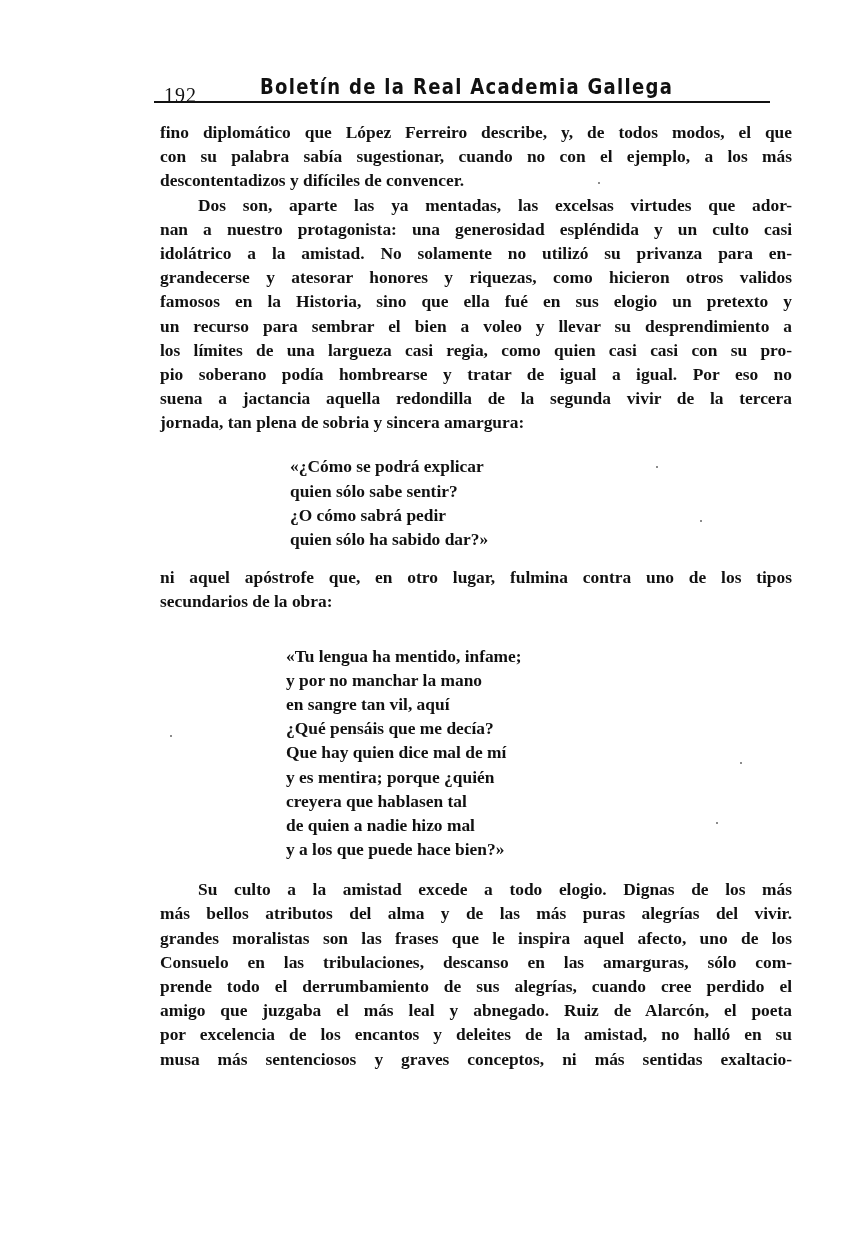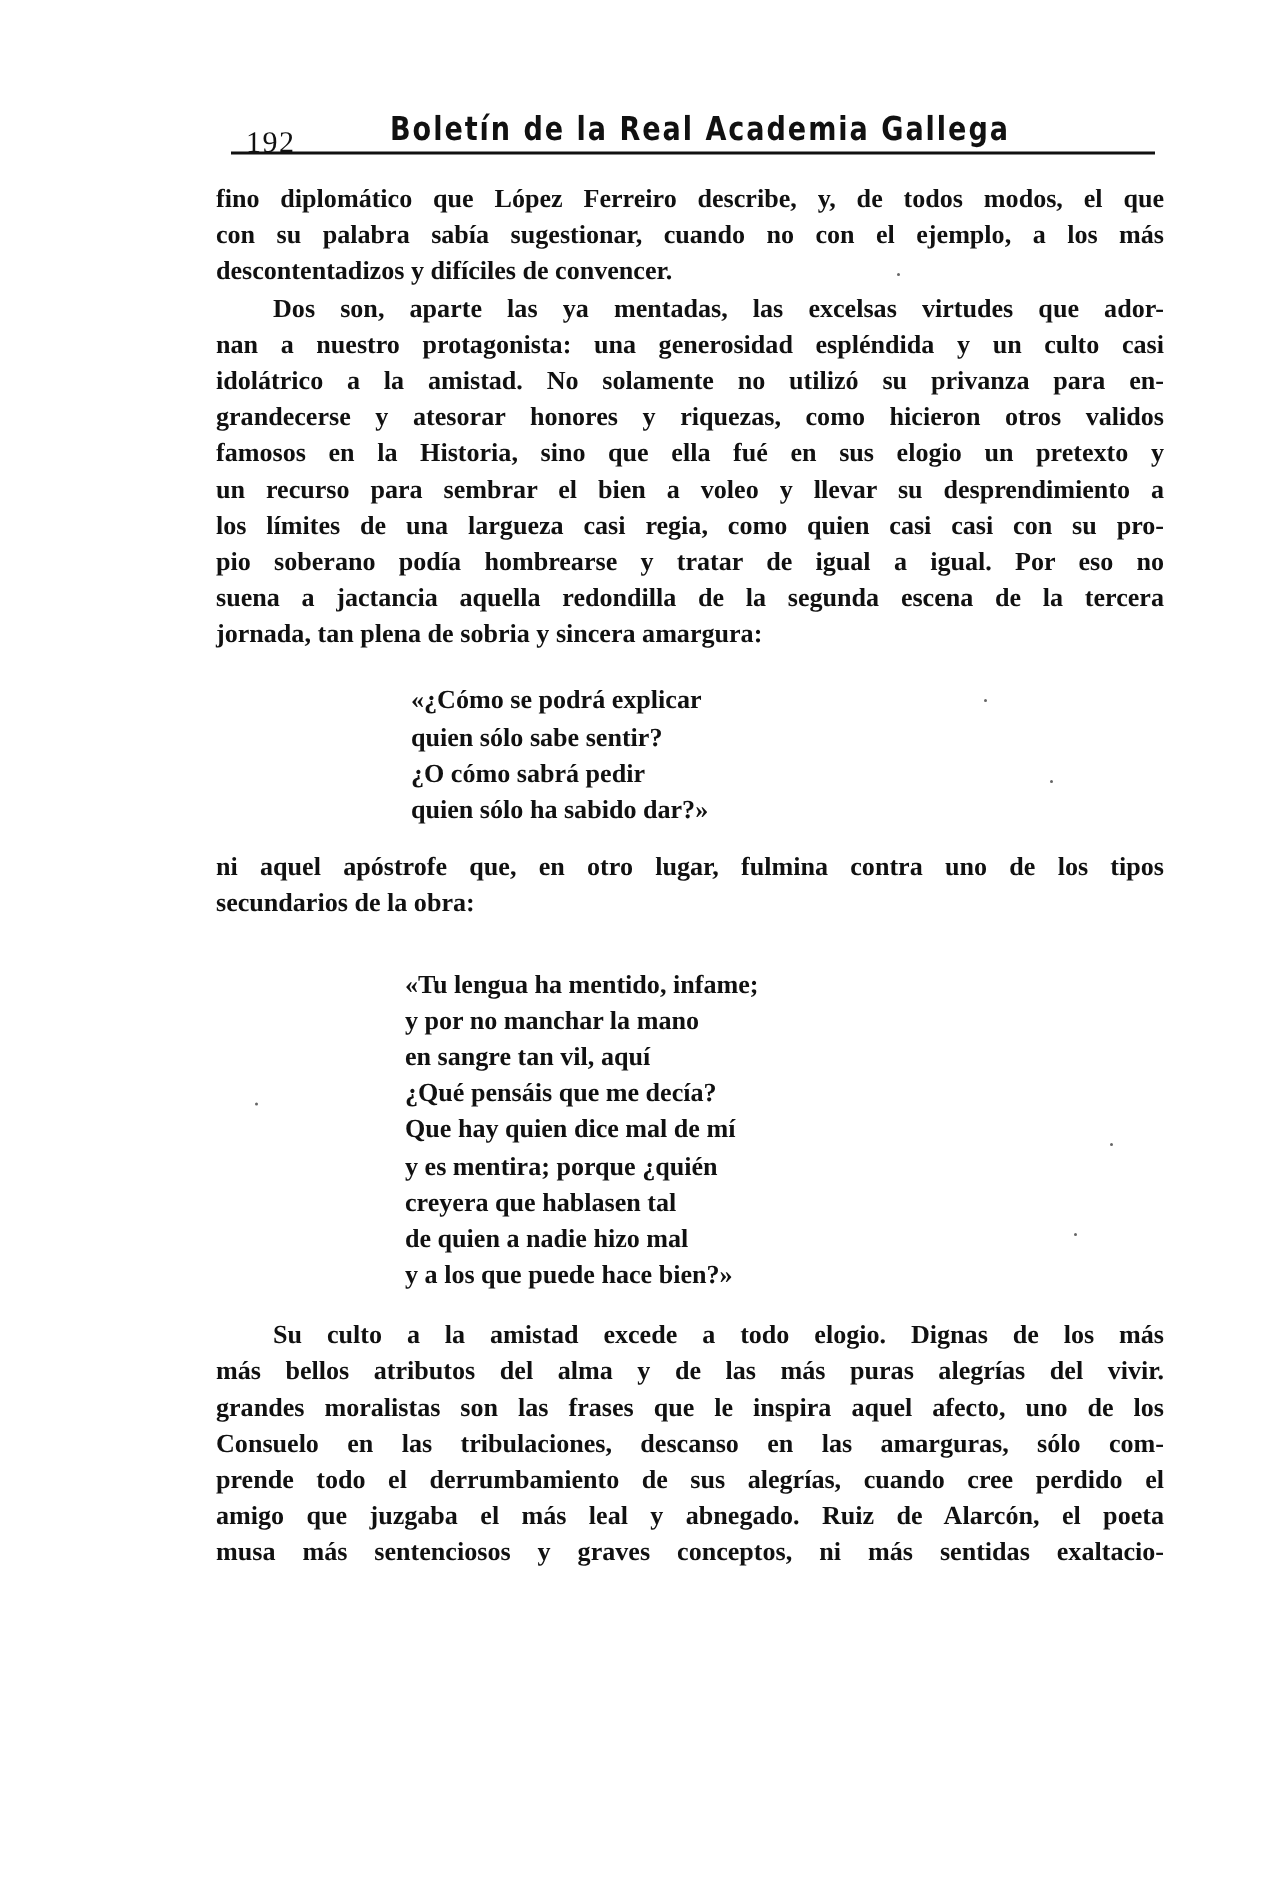--- a/index.html
+++ b/index.html
@@ -51,21 +51,21 @@
     .head-rule {
       position: absolute;
       left: 154px;
       top: 101px;
       width: 616px;
       height: 2px;
       background: #111;
     }
     .body-text {
       position: absolute;
-      left: 144px;
+      left: 160px;
       top: 120px;
       width: 632px;
       font-size: 17.4px;
       line-height: 24.2px;
       text-align: justify;
       font-weight: bold;
     }
     .para {
       margin: 0;
     }
@@ -118,21 +118,21 @@
 
     <div class="para">
       <span class="line" style="padding-left:38px">Dos son, aparte las ya mentadas, las excelsas virtudes que ador-</span>
       <span class="line">nan a nuestro protagonista: una generosidad espléndida y un culto casi</span>
       <span class="line">idolátrico a la amistad. No solamente no utilizó su privanza para en-</span>
       <span class="line">grandecerse y atesorar honores y riquezas, como hicieron otros validos</span>
       <span class="line">famosos en la Historia, sino que ella fué en sus elogio un pretexto y</span>
       <span class="line">un recurso para sembrar el bien a voleo y llevar su desprendimiento a</span>
       <span class="line">los límites de una largueza casi regia, como quien casi casi con su pro-</span>
       <span class="line">pio soberano podía hombrearse y tratar de igual a igual. Por eso no</span>
-      <span class="line">suena a jactancia aquella redondilla de la segunda escena de la tercera</span>
+      <span class="line">suena a jactancia aquella redondilla de la segunda vivir de la tercera</span>
       <span class="line last">jornada, tan plena de sobria y sincera amargura:</span>
     </div>
 
     <div class="verse verse-1">
       <span class="vline">«¿Cómo se podrá explicar</span>
       <span class="vline">quien sólo sabe sentir?</span>
       <span class="vline">¿O cómo sabrá pedir</span>
       <span class="vline">quien sólo ha sabido dar?»</span>
     </div>
 
@@ -153,20 +153,21 @@
       <span class="vline">y a los que puede hace bien?»</span>
     </div>
 
     <div class="para">
       <span class="line" style="padding-left:38px">Su culto a la amistad excede a todo elogio. Dignas de los más</span>
       <span class="line">más bellos atributos del alma y de las más puras alegrías del vivir.</span>
       <span class="line">grandes moralistas son las frases que le inspira aquel afecto, uno de los</span>
       <span class="line">Consuelo en las tribulaciones, descanso en las amarguras, sólo com-</span>
       <span class="line">prende todo el derrumbamiento de sus alegrías, cuando cree perdido el</span>
       <span class="line">amigo que juzgaba el más leal y abnegado. Ruiz de Alarcón, el poeta</span>
+      <span class="line">por excelencia de los encantos y deleites de la amistad, no halló en su</span>
       <span class="line">musa más sentenciosos y graves conceptos, ni más sentidas exaltacio-</span>
     </div>
 
   </div>
 
   <div class="speck" style="left:598px;top:182px"></div>
   <div class="speck" style="left:656px;top:466px"></div>
   <div class="speck" style="left:700px;top:520px"></div>
   <div class="speck" style="left:740px;top:762px"></div>
   <div class="speck" style="left:716px;top:822px"></div>

